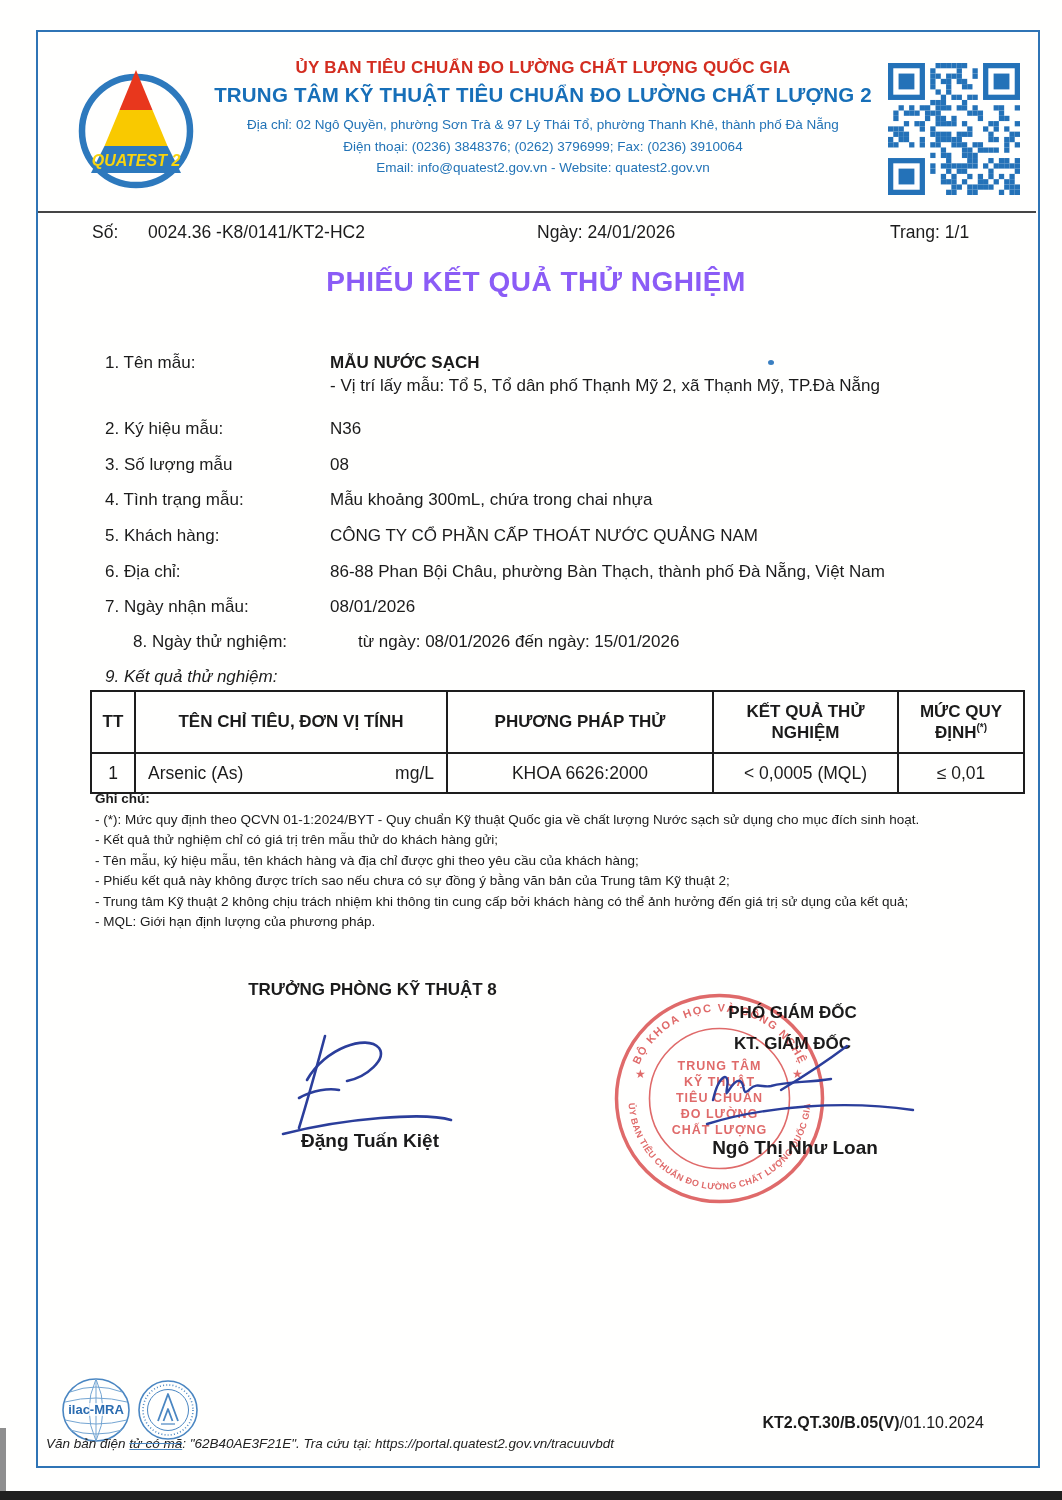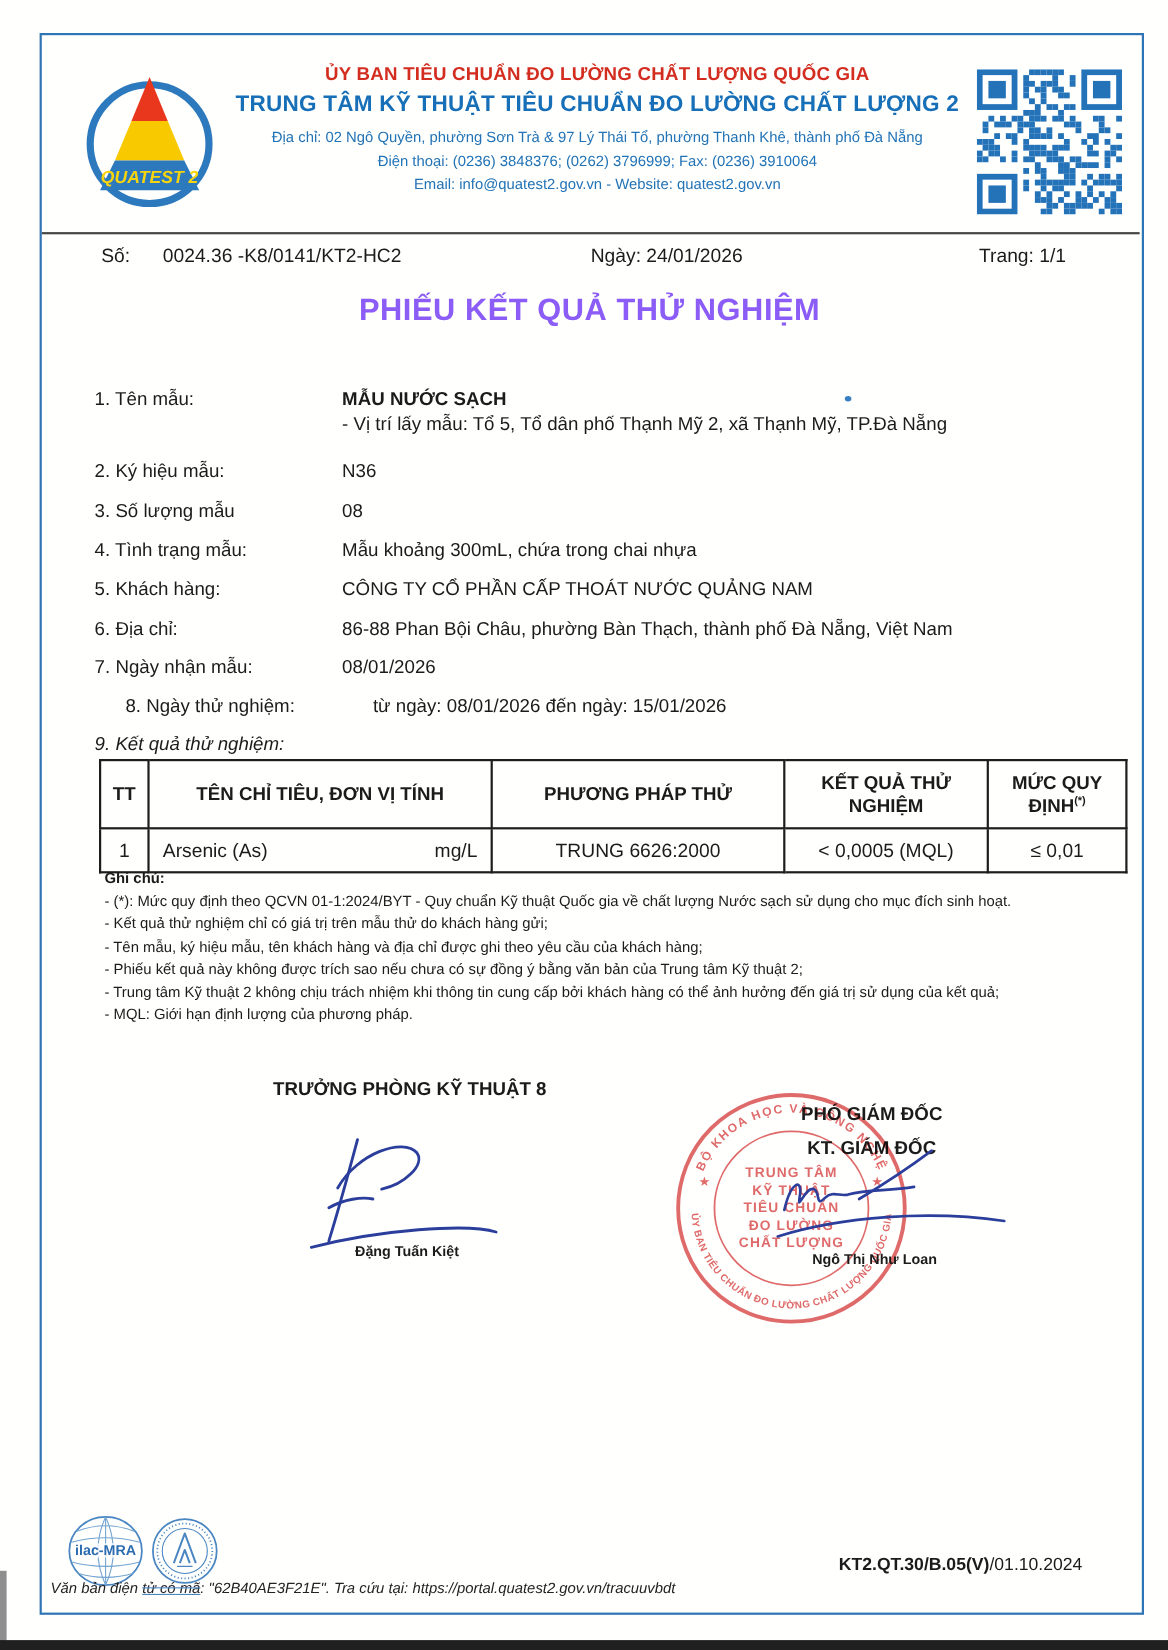--- a/index.html
+++ b/index.html
@@ -10,37 +10,37 @@
   
   .hdr-text{left:198px;top:58px;width:690px;text-align:center;}
   .org-parent{color:#d32d20;font-weight:bold;font-size:17px;letter-spacing:.2px;margin-bottom:5px;}
   .org-name{color:#176fb8;font-weight:bold;font-size:20.5px;letter-spacing:.2px;margin-bottom:7px;}
   .contact{color:#2273b6;font-size:13.5px;line-height:1.6;}
   
   .meta{font-size:17.5px;}
   .title{left:36px;top:266px;width:1000px;text-align:center;color:#8b5cf6;
          font-size:28px;font-weight:bold;letter-spacing:.5px;}
   
-  .frow{left:86px;width:928px;font-size:17px;line-height:1.35;}
+  .frow{left:105px;width:928px;font-size:17px;line-height:1.35;}
   .flabel{display:inline-block;width:225px;vertical-align:top;}
   .fvalue{display:inline-block;width:690px;vertical-align:top;}
   .bold{font-weight:bold;}
   .fextra{margin-left:225px;width:700px;}
   
   table.results{border-collapse:collapse;table-layout:fixed;width:933px;}
   table.results td{border:2px solid #1d1d1d;text-align:center;vertical-align:middle;padding:4px 4px;}
   .th{font-weight:bold;font-size:17px;line-height:1.25;}
   .trow{font-size:17.5px;height:40px;}
   .namecell{display:flex;justify-content:space-between;padding:0 8px;}
   sup{font-size:10px;}
   
   .notes{left:95px;top:789px;width:930px;font-size:13.5px;line-height:1.52;}
   
   .sigtitle{font-weight:bold;font-size:17px;text-align:center;}
-  .signame{font-weight:bold;font-size:13px;text-align:center;}
+  .signame{font-weight:bold;font-size:19px;text-align:center;}
   .stamp{mix-blend-mode:multiply;opacity:.93;}
   .marked{text-decoration:underline line-through;text-decoration-color:#4a86c2;}
   .footnote{font-style:italic;font-size:13.5px;color:#222;}
   .doccode{font-size:16px;}
   .scan-bottom{left:0;top:1491px;width:1062px;height:9px;background:#202020;}
   .scan-left{left:0;top:1428px;width:6px;height:72px;background:#8f8f8f;}
   .speck{left:768px;top:360px;width:6px;height:5px;background:#3a7fc1;border-radius:50%;}
 </style>
 </head>
 <body>
@@ -339,21 +339,21 @@
         <td class="th"><span>MỨC QUY ĐỊNH</span><sup>(*)</sup></td>
       </tr>
       <tr class="trow">
         <td>1</td>
         <td>
           <div class="namecell">
             <span>Arsenic (As)</span>
             <span>mg/L</span>
           </div>
         </td>
-        <td>TRUNG 6626:2000</td>
+        <td>KHOA 6626:2000</td>
         <td>&lt; 0,0005 (MQL)</td>
         <td>≤ 0,01</td>
       </tr>
     </tbody>
       </table>
   </div>
 
   <div class="abs notes">
     <div class="bold">Ghi chú:</div>
     <div>- (*): Mức quy định theo QCVN 01-1:2024/BYT - Quy chuẩn Kỹ thuật Quốc gia về chất lượng Nước sạch sử dụng cho mục đích sinh hoạt.</div>

